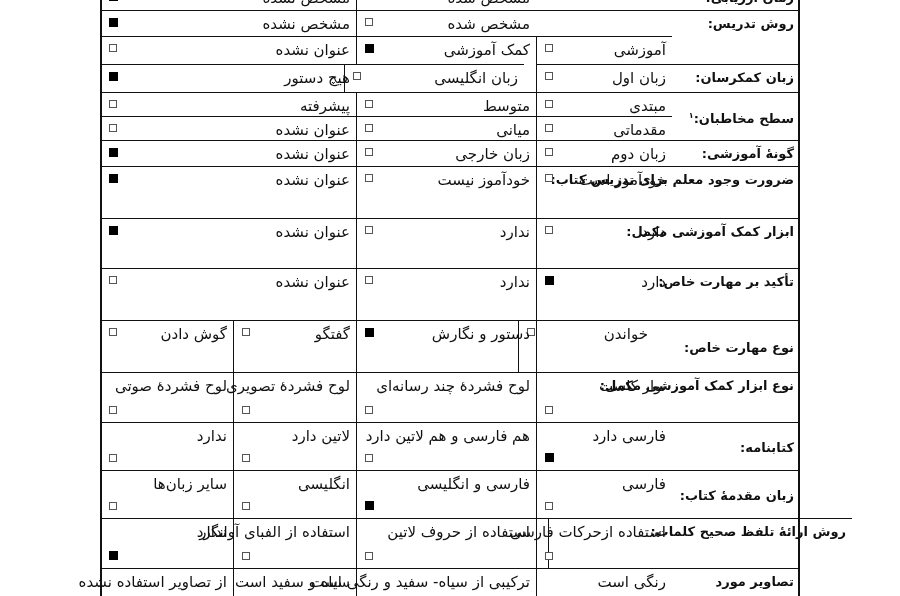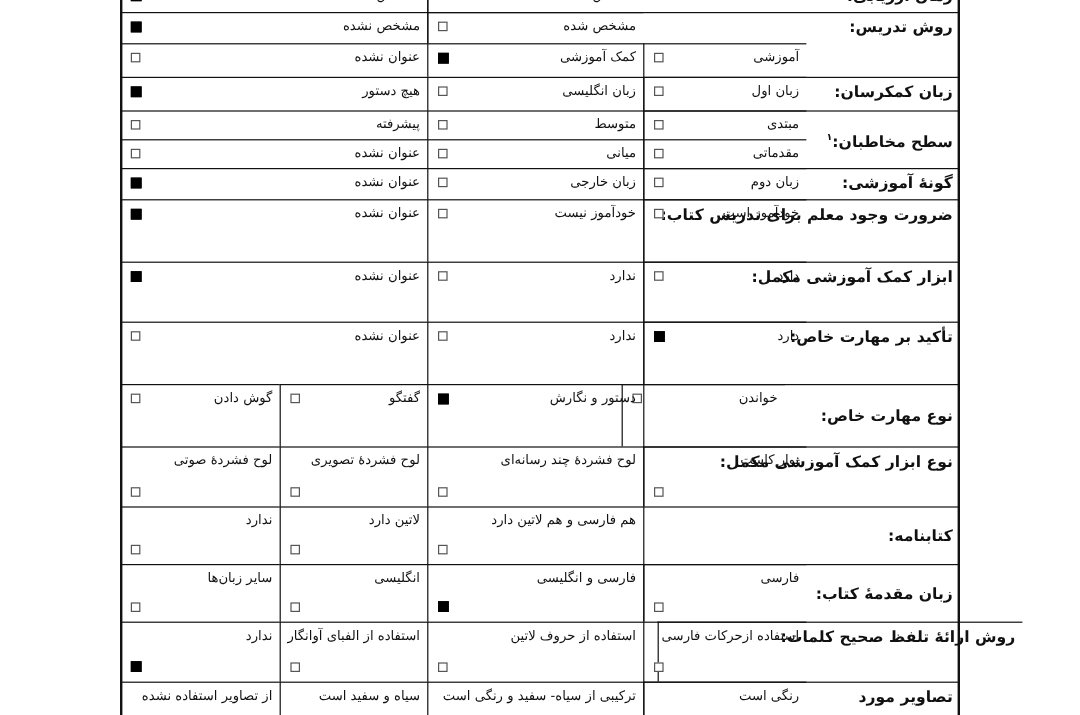--- a/index.html
+++ b/index.html
@@ -2,21 +2,21 @@
 <html><head>
 <meta charset="utf-8">
 <style>
   html,body{margin:0;padding:0;background:#ffffff;}
   body{width:900px;height:596px;overflow:hidden;position:relative;font-family:"DejaVu Sans",sans-serif;color:#111;}
   .tbl{position:absolute;left:100px;top:-16px;width:700px;}
   .row{position:absolute;left:0;width:700px;box-sizing:border-box;}
   .cell{position:absolute;top:0;box-sizing:border-box;border:1px solid #111;border-right:none;border-bottom:none;height:100%;direction:rtl;}
   .label{font-weight:bold;font-size:13px;line-height:22px;padding:2px 6px 0 4px;text-align:right;}
   .label.mid{display:flex;align-items:center;justify-content:flex-start;}
-  .opt{font-size:11px;padding:3px 6px 0 4px;text-decoration:underline;}
+  .opt{font-size:15px;padding:3px 6px 0 4px;text-decoration:underline;}
   .opt .txt{position:absolute;right:6px;top:4px;white-space:nowrap;}
   .opt.bottombox .box{position:absolute;left:8px;bottom:8px;}
   .box{position:absolute;left:8px;top:7px;width:8px;height:8px;border:1px solid #555;background:#fff;box-sizing:border-box;}
   .box.checked{background:#000;border-color:#000;width:9px;height:9px;}
   .opt.bottombox .box{top:auto;}
   .frame{position:absolute;left:100px;top:0;width:700px;height:596px;border-right:2px solid #111;border-left:2px solid #111;box-sizing:border-box;pointer-events:none;}
   sup{font-size:8px;}
 </style>
 </head>
 <body>
@@ -56,21 +56,21 @@
         <span class="txt">عنوان نشده</span>
         <span class="box"></span>
       </div>
     </div>
     <div class="row" style="top: 80px; height: 28px;">
       <div class="cell label" style="left: 436px; width: 264px; border-right: none;"><span>زبان کمکرسان:</span></div>
       <div class="cell opt" style="left: 436px; width: 136px;">
         <span class="txt">زبان اول</span>
         <span class="box"></span>
       </div>
-      <div class="cell opt" style="left: 256px; width: 180px;">
+      <div class="cell opt" style="left: 244px; width: 180px;">
         <span class="txt">زبان انگلیسی</span>
         <span class="box"></span>
       </div>
       <div class="cell opt" style="left: 0px; width: 256px;">
         <span class="txt">هیچ دستور</span>
         <span class="box checked"></span>
       </div>
     </div>
     <div class="row" style="top: 108px; height: 24px;">
       <div class="cell label" style="left: 436px; width: 264px; border-right: none; height: 48px; display: flex; align-items: center;">
@@ -199,20 +199,24 @@
         <span class="box"></span>
       </div>
       <div class="cell opt bottombox" style="left: 0px; width: 133px;">
         <span class="txt">لوح فشردهٔ صوتی</span>
         <span class="box"></span>
       </div>
     </div>
     <div class="row" style="top: 438px; height: 48px;">
       <div class="cell label mid" style="left: 436px; width: 264px; border-right: none; display: flex; align-items: center;">
         <span>کتابنامه:</span>
+      </div>
+      <div class="cell opt bottombox" style="left: 436px; width: 136px;">
+        <span class="txt">فارسی دارد</span>
+        <span class="box checked"></span>
       </div>
       <div class="cell opt bottombox" style="left: 256px; width: 180px;">
         <span class="txt">هم فارسی و هم لاتین دارد</span>
         <span class="box"></span>
       </div>
       <div class="cell opt bottombox" style="left: 133px; width: 123px; text-align: right;">
         <span class="txt">لاتین دارد</span>
         <span class="box"></span>
       </div>
       <div class="cell opt bottombox" style="left: 0px; width: 133px;">

